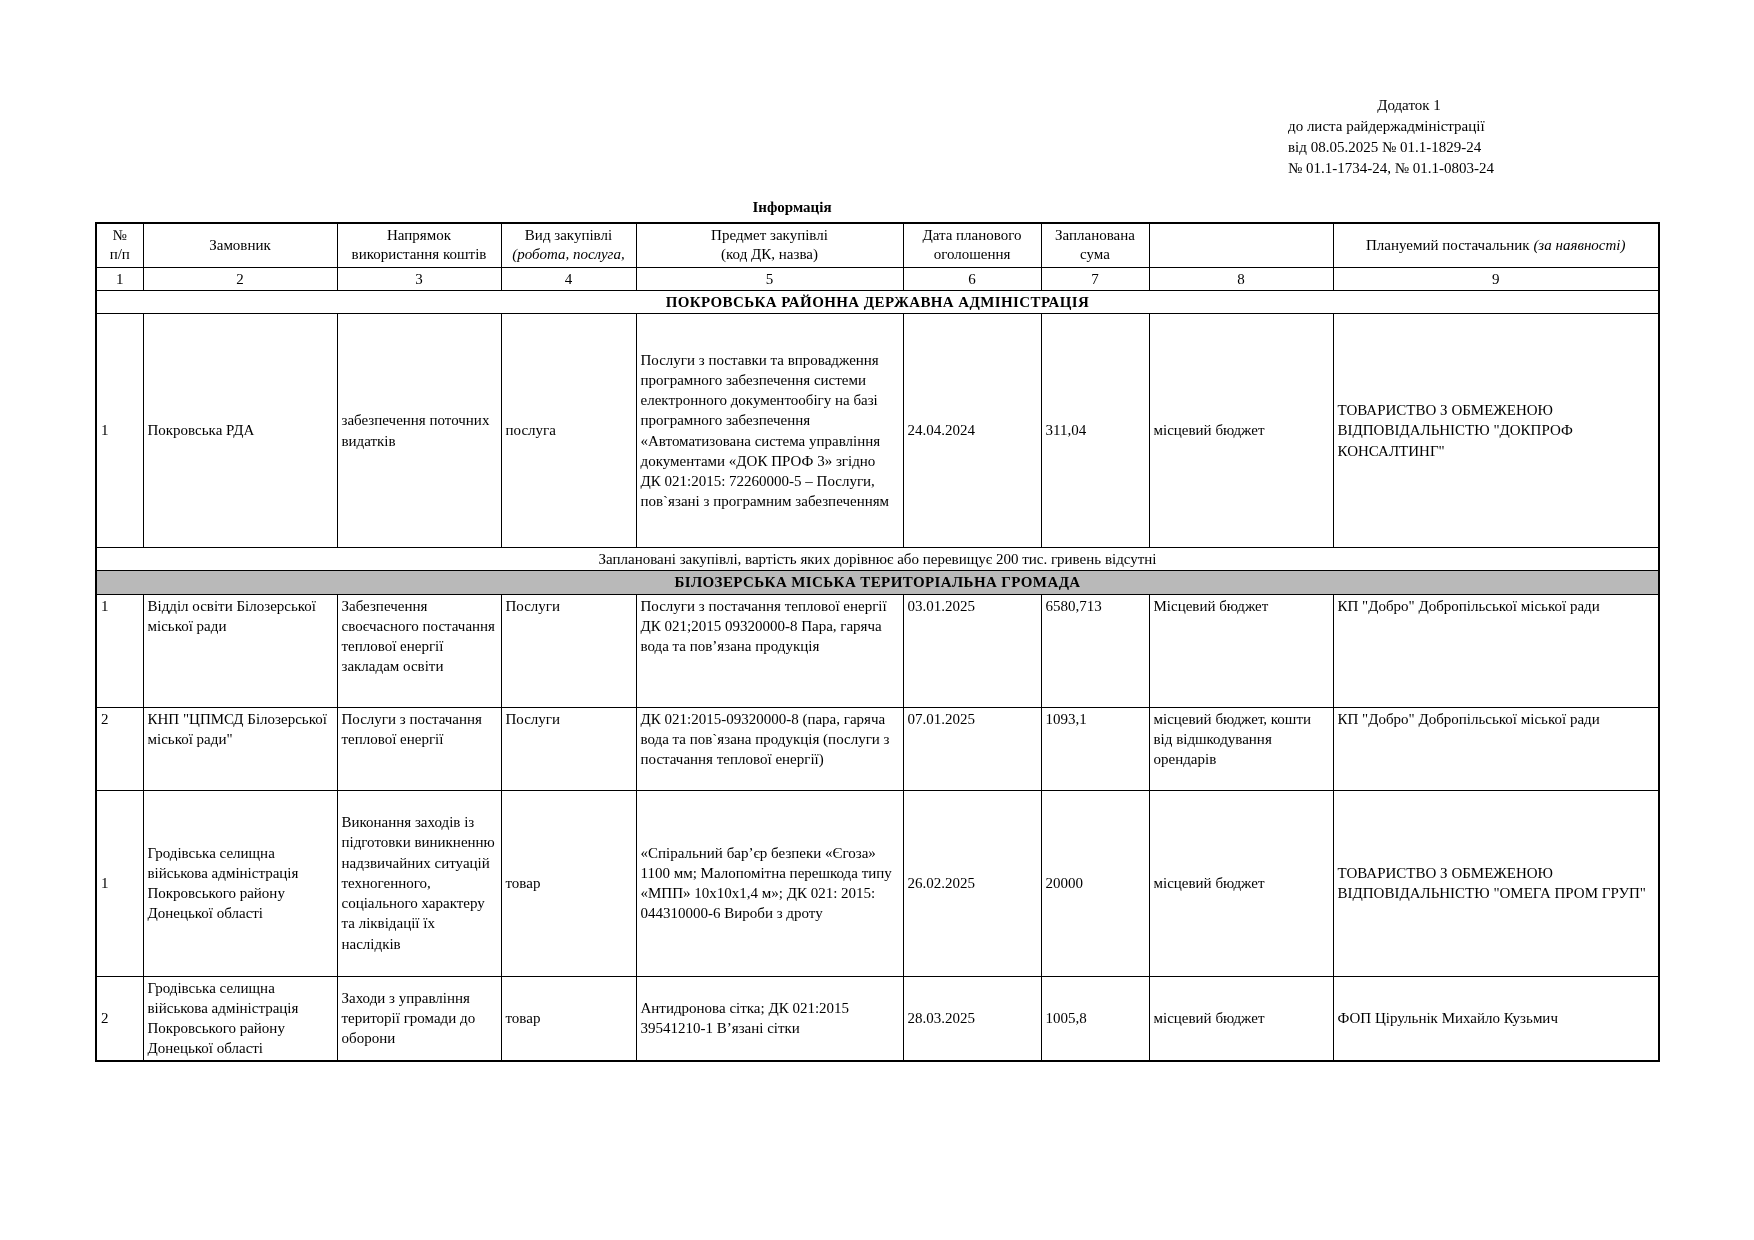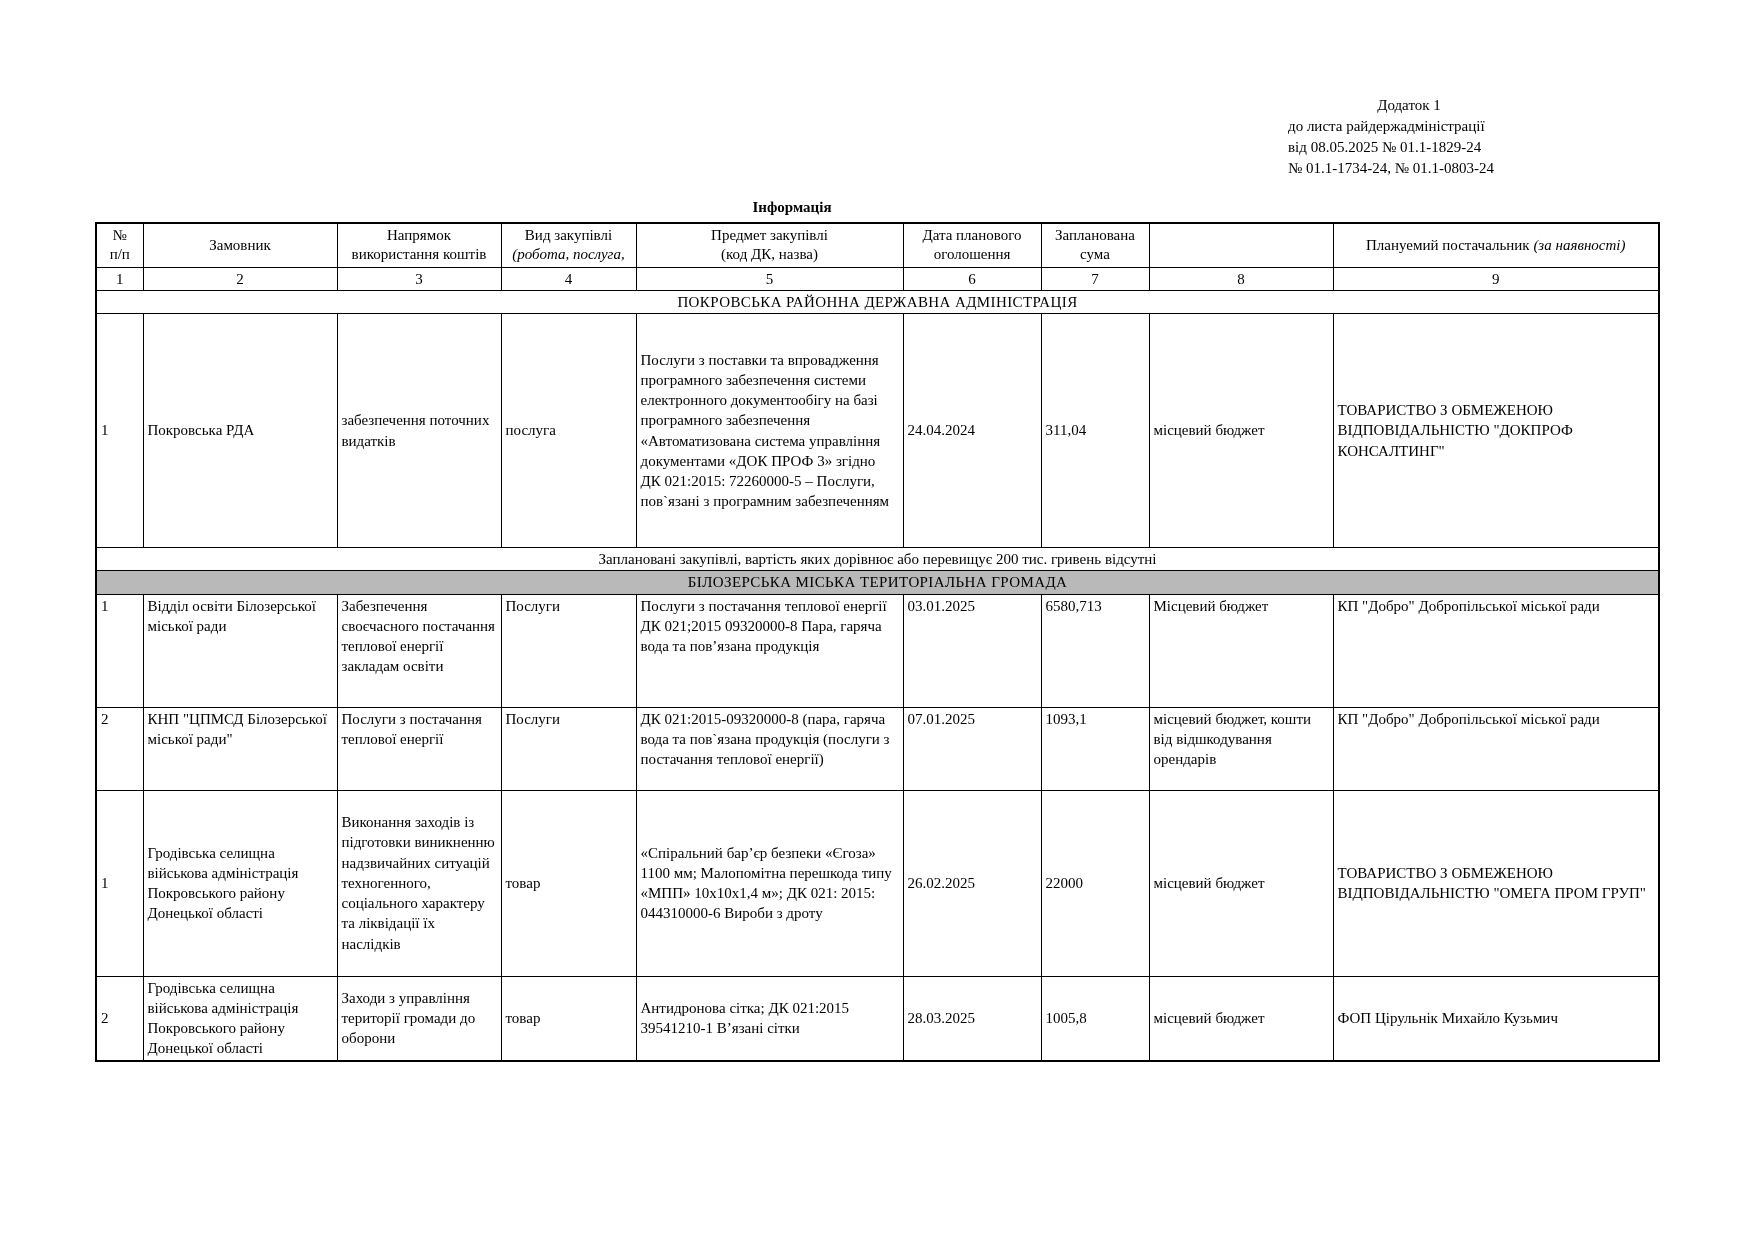--- a/index.html
+++ b/index.html
@@ -55,21 +55,21 @@
   tr.h-note    { height: 21px; }
   tr.h-bil1    { height: 113px; }
   tr.h-bil2    { height: 83px; }
   tr.h-grod1   { height: 186px; }
   tr.h-grod2   { height: 81px; }
   .ta-center { text-align: left; }
   .ta-left   { text-align: left; }
   .va-top    { vertical-align: top; }
   .va-mid    { vertical-align: middle; }
   .band td {
-    font-weight: normal;
+    font-weight: bold;
     text-align: center;
     letter-spacing: 0.4px;
     border-top-width: 2px;
     border-bottom-width: 2px;
   }
   .band-gray td { background: #b9b9b9; }
   .band-white td { background: #ffffff; }
   .hdr td { text-align: center; vertical-align: middle; line-height: 1.3; }
   .nums td { text-align: center; vertical-align: middle; }
   .note-row td { text-align: center; vertical-align: middle; }
@@ -195,21 +195,21 @@
       <td class="ta-left va-top">КП "Добро"  Добропільської міської ради</td>
     </tr>
 
     <tr class="h-grod1">
       <td class="ta-center va-mid">1</td>
       <td class="ta-center va-mid">Гродівська селищна військова адміністрація Покровського району Донецької області</td>
       <td class="ta-center va-mid">Виконання заходів із підготовки виникненню надзвичайних ситуацій техногенного, соціального характеру та ліквідації їх наслідків</td>
       <td class="ta-center va-mid">товар</td>
       <td class="ta-center va-mid">«Спіральний бар’єр безпеки «Єгоза» 1100 мм; Малопомітна перешкода типу «МПП» 10х10х1,4 м»; ДК 021: 2015: 044310000-6 Вироби з дроту</td>
       <td class="ta-center va-mid">26.02.2025</td>
-      <td class="ta-center va-mid">22000</td>
+      <td class="ta-center va-mid">20000</td>
       <td class="ta-center va-mid">місцевий бюджет</td>
       <td class="ta-center va-mid">ТОВАРИСТВО З ОБМЕЖЕНОЮ ВІДПОВІДАЛЬНІСТЮ "ОМЕГА ПРОМ ГРУП"</td>
     </tr>
     <tr class="h-grod2">
       <td class="ta-center va-mid">2</td>
       <td class="ta-center va-mid">Гродівська селищна військова адміністрація Покровського району Донецької області</td>
       <td class="ta-center va-mid">Заходи з управління території громади до оборони</td>
       <td class="ta-center va-mid">товар</td>
       <td class="ta-center va-mid">Антидронова сітка; ДК 021:2015 39541210-1 В’язані сітки</td>
       <td class="ta-center va-mid">28.03.2025</td>

